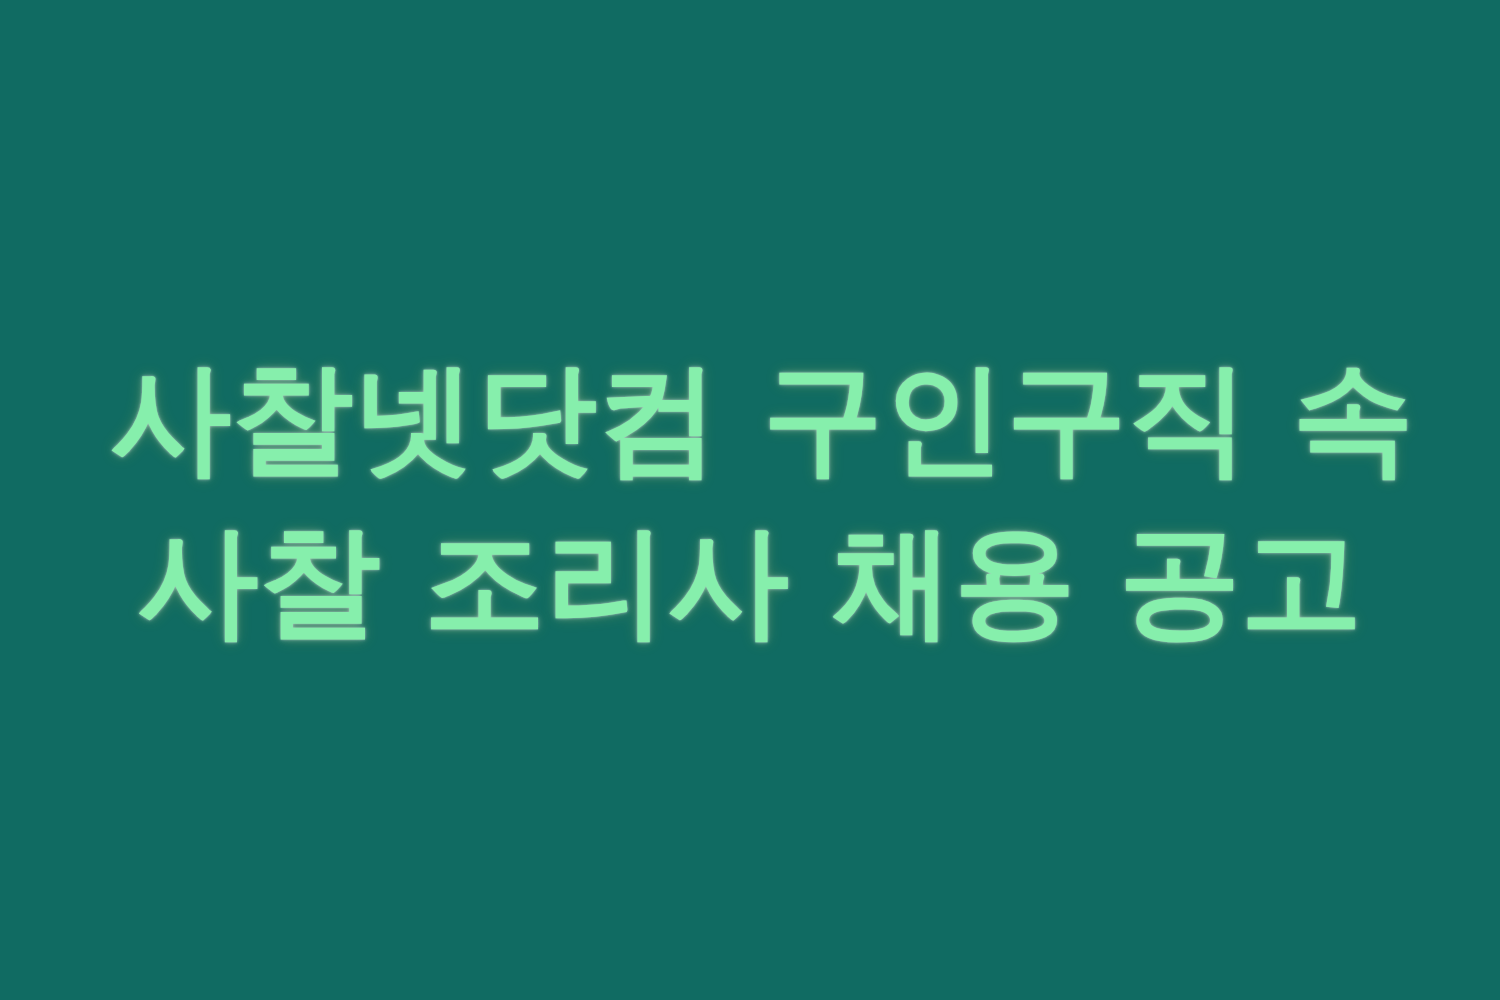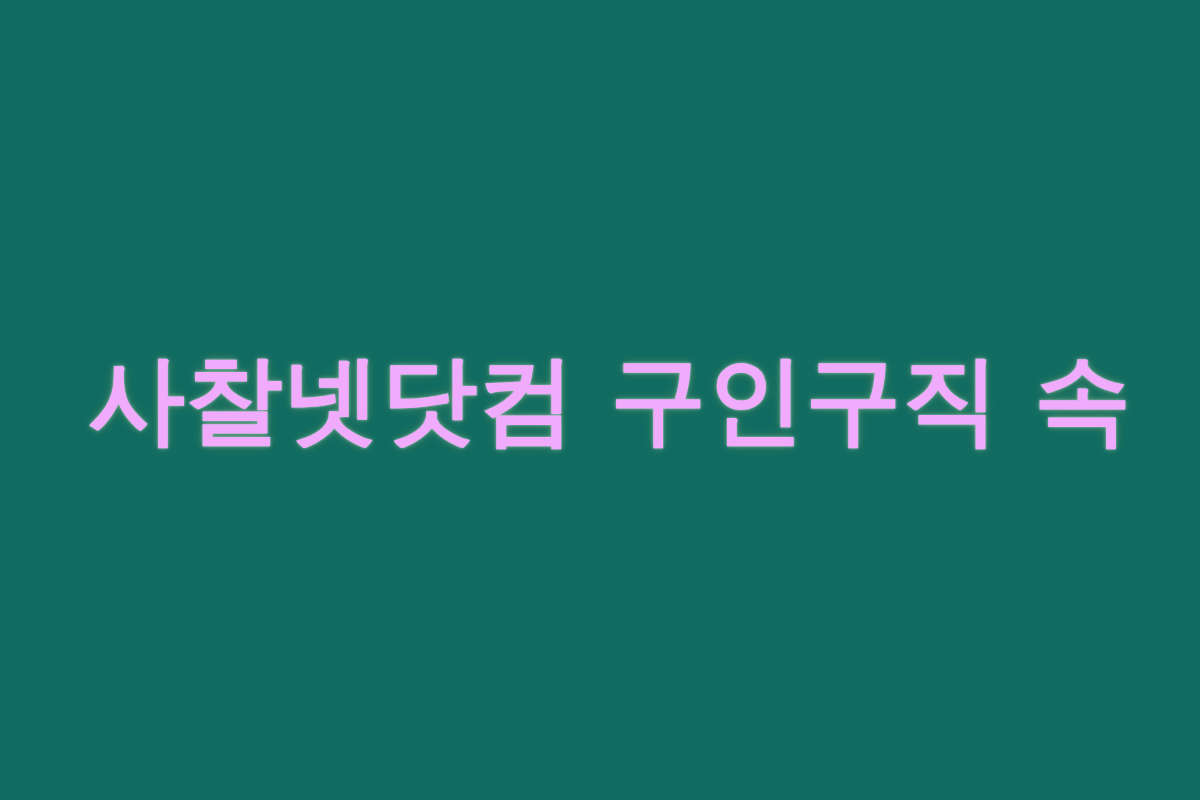--- a/index.html
+++ b/index.html
@@ -31,21 +31,21 @@
     box-sizing: border-box;
     width: 1040px;
     padding: 0 8px;
     margin: 0;
     text-align: center;
     font-family: "DejaVu Sans", "Liberation Sans", sans-serif;
     font-size: 97px;
     font-weight: 700;
     line-height: 1.34;
     letter-spacing: 0.5px;
-    color: #f0abfc;
+    color: #86efac;
     word-break: keep-all;
     overflow-wrap: break-word;
     
     text-shadow:
       0 0 2px rgba(255, 255, 255, 0.55),
       0 0 5px rgba(255, 255, 255, 0.28),
       0 0 12px rgba(245, 225, 62, 0.18);
   }
 
   .headline .line {
@@ -53,15 +53,16 @@
     white-space: nowrap;
   }
 </style>
 </head>
 <body>
 
 <div class="og-card">
 
   <h1 class="headline">
     <span class="line">사찰넷닷컴 구인구직 속</span>
+    <span class="line">사찰 조리사 채용 공고</span>
   </h1>
 
 </div>
 
 </body></html>

